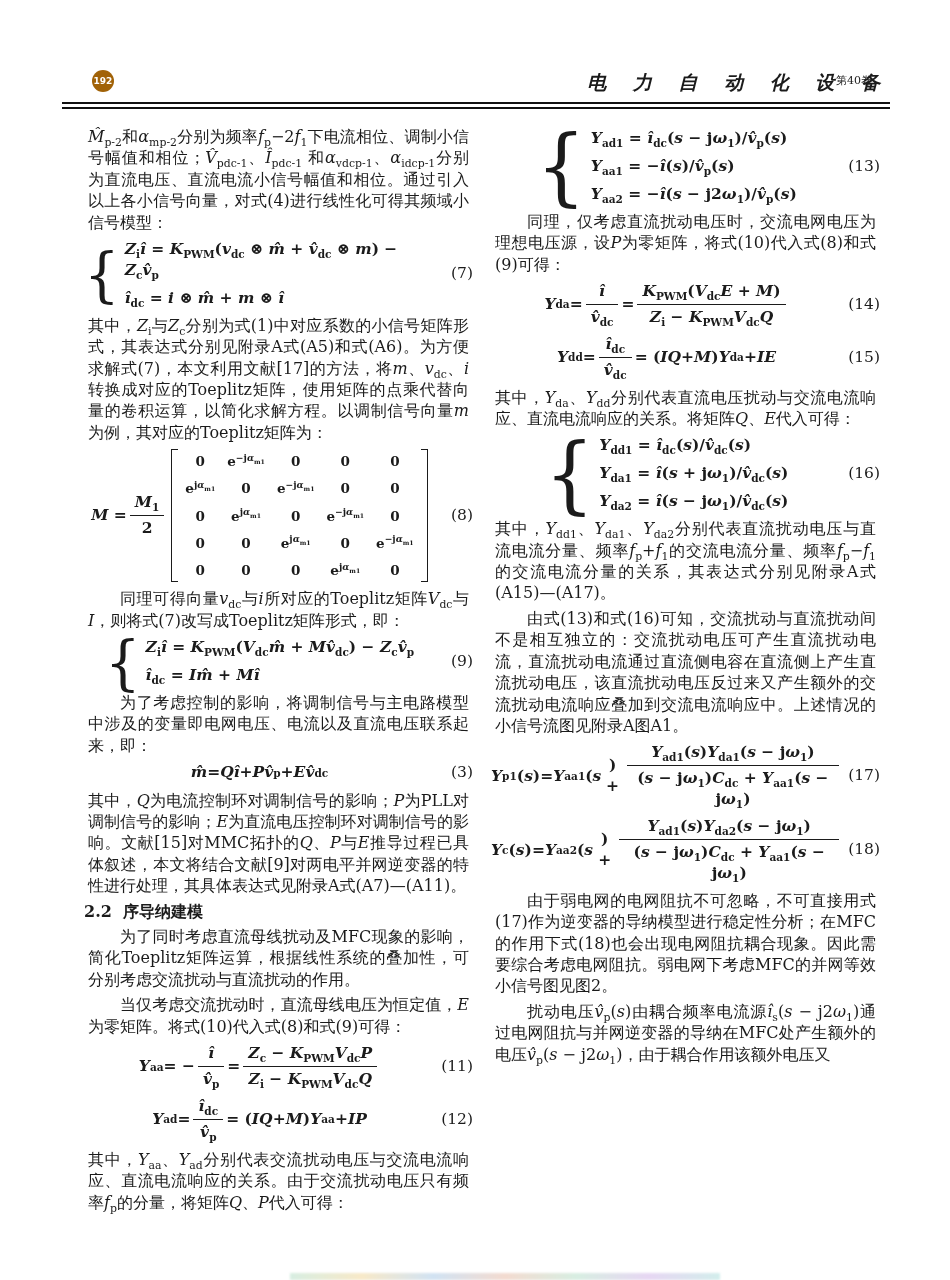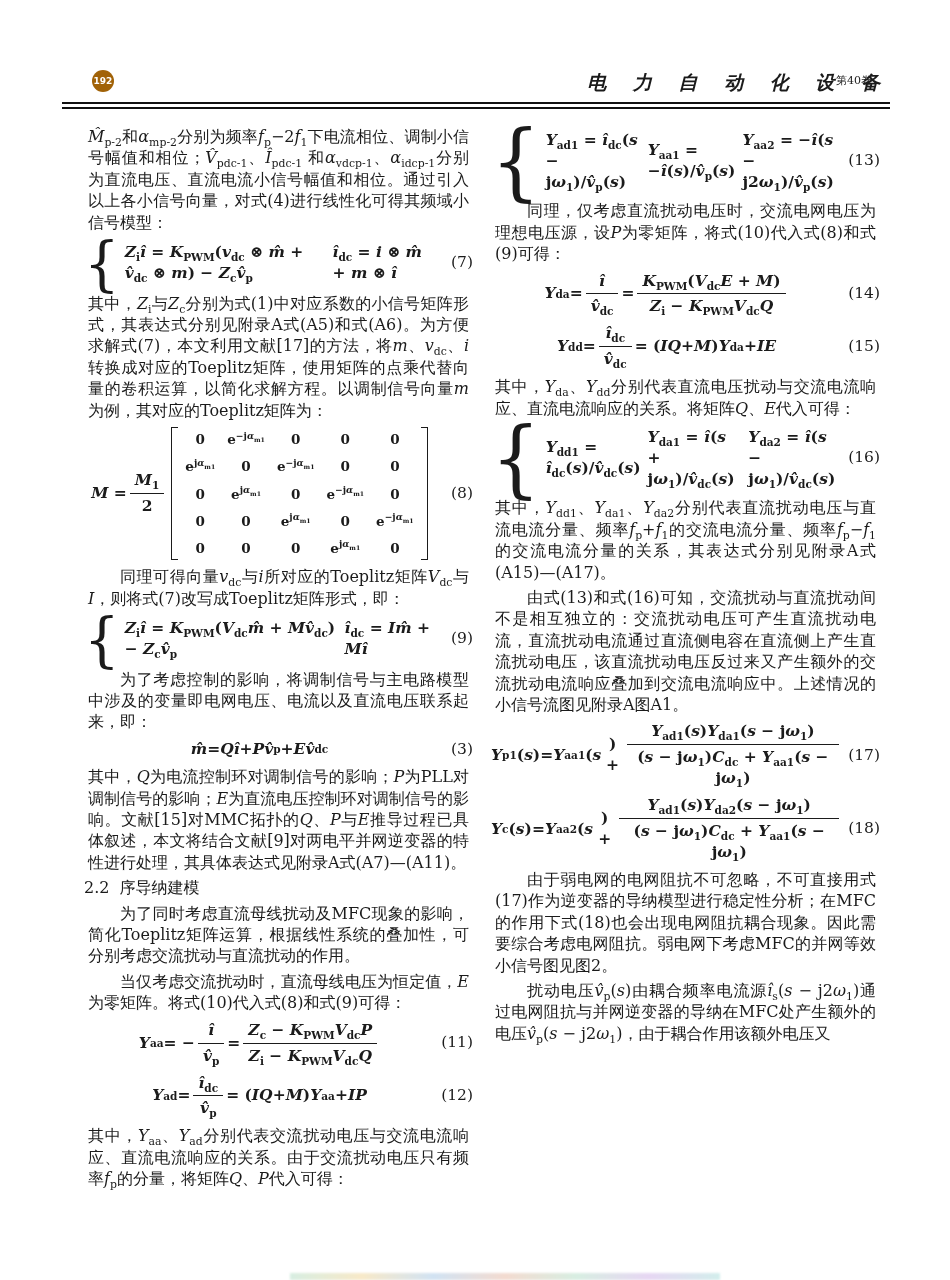--- a/index.html
+++ b/index.html
@@ -14,30 +14,30 @@
   .jtitle{position:absolute;left:0;right:0;top:2px;text-align:right;font-size:19px;
           font-weight:bold;letter-spacing:10px;font-style:italic;}
   .vol{position:absolute;right:18px;top:5px;font-size:11px;}
   .rule{position:absolute;left:0;right:0;top:34px;height:3px;
         border-top:2px solid #111;border-bottom:2px solid #111;}
   
   .content{position:absolute;left:84px;top:122px;width:796px;display:flex;gap:18px;}
   .col{width:389px;font-size:16px;line-height:21.4px;text-align:justify;}
   .para{margin:4px;text-indent:2em;}
   .para.noindent{text-indent:0;}
-  .subhead{font-weight:normal;margin:3px 0 2px 0;}
+  .subhead{font-weight:bold;margin:3px 0 2px 0;}
   i{font-style:italic;}
   sub,sup{font-size:68%;line-height:0;}
   
   .eqrow{display:flex;align-items:center;margin:6px 0;}
   .eqbody{flex:1;display:flex;justify-content:center;align-items:center;
           font-weight:bold;font-size:15.5px;line-height:1.35;text-indent:0;text-align:center;}
   .eqno{width:38px;text-align:right;font-size:15.5px;flex:none;}
   .brace{font-weight:normal;line-height:0.85;transform:scaleY(1.08);margin-right:5px;flex:none;}
-  .syslines{display:flex;flex-direction:row;gap:7px;align-items:center;text-align:left;}
+  .syslines{display:flex;flex-direction:column;gap:7px;align-items:flex-start;text-align:left;}
   x-frac{display:inline-flex;flex-direction:column;vertical-align:middle;
          text-align:center;margin:0 3px;}
   x-n{display:block;padding:0 5px 2px;border-bottom:1.4px solid #1b1b1b;}
   x-d{display:block;padding:2px 5px 0;}
   .matwrap{display:flex;align-items:stretch;margin-left:4px;}
   .lbr,.rbr{width:6px;border:1.6px solid #1b1b1b;flex:none;}
   .lbr{border-right:none;margin-right:7px;}
   .rbr{border-left:none;margin-left:7px;}
   .matrix{display:grid;grid-template-columns:repeat(5,auto);column-gap:12px;row-gap:9px;
           align-items:center;justify-items:center;font-size:13.5px;padding:3px 0;}

